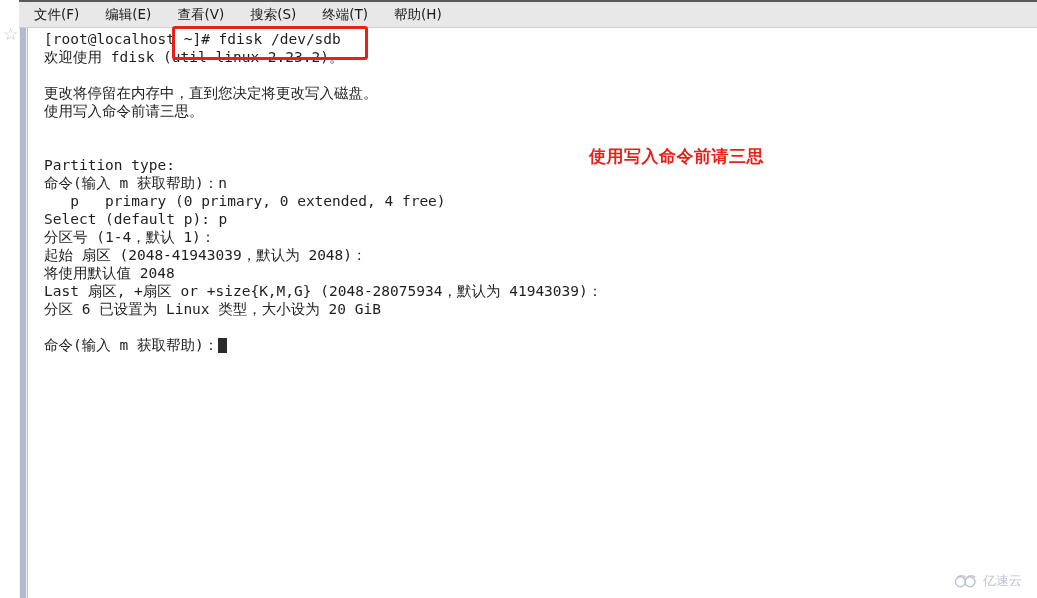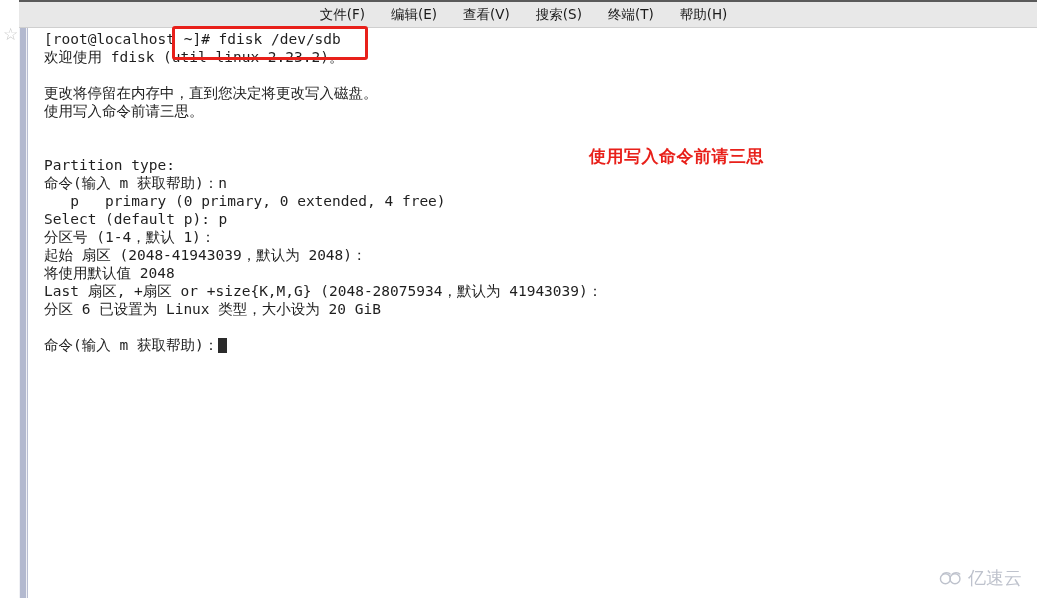--- a/index.html
+++ b/index.html
@@ -52,21 +52,20 @@
     top: 0;
     width: 1018px;
     height: 28px;
     background: #e8e8e8;
     border-top: 2px solid #5a5a5a;
     border-bottom: 1px solid #cfcfcf;
     box-sizing: border-box;
     display: flex;
     align-items: center;
     padding-left: 13px;
-    justify-content: center;
   }
   .menu-item {
     font-family: "DejaVu Sans", sans-serif;
     font-size: 13.5px;
     color: #1a1a1a;
     margin-right: 22px;
     padding: 2px 2px;
     white-space: nowrap;
     cursor: default;
   }
@@ -163,21 +162,21 @@
     gap: 4px;
     opacity: 0.85;
   }
   #watermark-icon {
     width: 26px;
     height: 16px;
     color: #b3b8c4;
   }
   #watermark-text {
     font-family: "DejaVu Sans", sans-serif;
-    font-size: 18px;
+    font-size: 13px;
     color: #b3b8c4;
     letter-spacing: 0px;
   }
 </style>
 </head>
 <body>
 
 <div id="left-gutter">
   <div id="star-icon">☆</div>
 </div>

